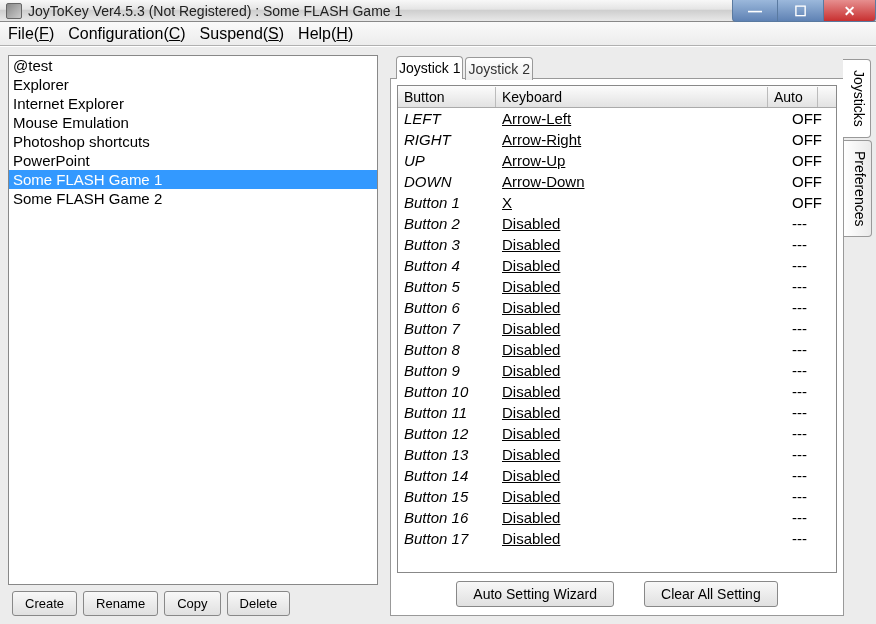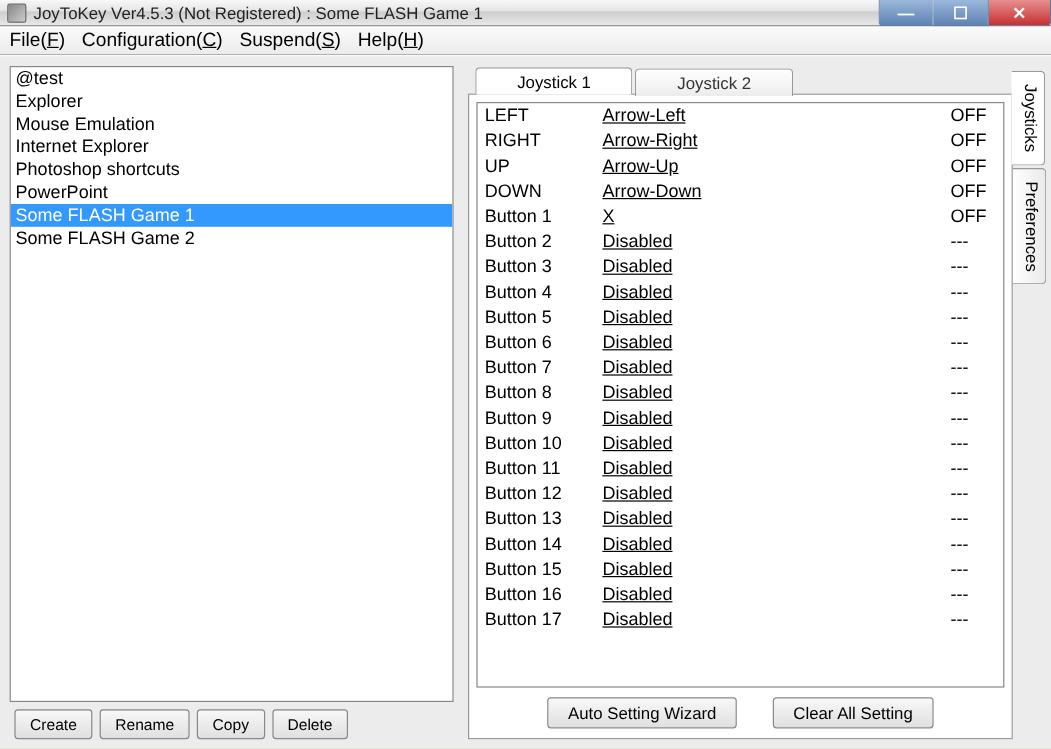--- a/index.html
+++ b/index.html
@@ -122,21 +122,21 @@
     background: #ececec;
   }
   .tabs {
     display: flex;
     gap: 2px;
     padding-left: 6px;
     position: relative;
     z-index: 2;
   }
   .tab {
-    padding: 3px 34px;
+    padding: 3px 2px;
     border: 1px solid #999;
     border-bottom: none;
     background: linear-gradient(to bottom,#fff,#ececec);
     border-radius: 4px 4px 0 0;
     font-size: 14px;
     position: relative;
   }
   .tab.active {
     background: #fff;
     top: 1px;
@@ -181,21 +181,21 @@
     overflow-y: auto;
     overflow-x: hidden;
     font-size: 15px;
   }
   .trow {
     display: flex;
     line-height: 21px;
     padding: 0;
   }
   .td { padding: 0 6px; white-space: nowrap; overflow:hidden;}
-  .td.c1 { width: 98px; }
+  .td.c1 { width: 98px; font-style: italic; }
   .td.c2 { flex: 1; text-decoration: underline; }
   .td.c3 { width: 50px; }
   .bottom-buttons {
     display: flex;
     justify-content: center;
     gap: 30px;
     padding: 8px 0 2px 0;
   }
   .bbtn {
     background: linear-gradient(to bottom,#f8f8f8,#e0e0e0);
@@ -249,22 +249,22 @@
   <span class="menu-item">Suspend(<span class="ul">S</span>)</span>
   <span class="menu-item">Help(<span class="ul">H</span>)</span>
 </div>
 
 <div class="content">
 
   <div class="left-pane">
     <div class="profile-list" id="profile-list">
         <div class="row">@test</div>
         <div class="row">Explorer</div>
+        <div class="row">Internet Explorer</div>
         <div class="row">Mouse Emulation</div>
-        <div class="row">Internet Explorer</div>
         <div class="row">Photoshop shortcuts</div>
         <div class="row">PowerPoint</div>
         <div class="row selected">Some FLASH Game 1</div>
         <div class="row">Some FLASH Game 2</div>
       </div>
     <div class="left-buttons">
       <button class="btn">Create</button>
       <button class="btn">Rename</button>
       <button class="btn">Copy</button>
       <button class="btn">Delete</button>
@@ -272,20 +272,26 @@
   </div>
 
   <div class="right-pane">
     <div class="mapping-area">
       <div class="tabs" id="joystick-tabs">
           <div class="tab active">Joystick 1</div>
           <div class="tab inactive">Joystick 2</div>
         </div>
       <div class="tab-body">
         <div class="table-wrap">
+          <div class="thead">
+            <div class="th c1">Button</div>
+            <div class="th c2">Keyboard</div>
+            <div class="th c3">Auto</div>
+            <div class="th c4"></div>
+          </div>
           <div class="tbody" id="mapping-body">
               <div class="trow">
                 <div class="td c1">LEFT</div>
                 <div class="td c2">Arrow-Left</div>
                 <div class="td c3">OFF</div>
               </div>
               <div class="trow">
                 <div class="td c1">RIGHT</div>
                 <div class="td c2">Arrow-Right</div>
                 <div class="td c3">OFF</div>

